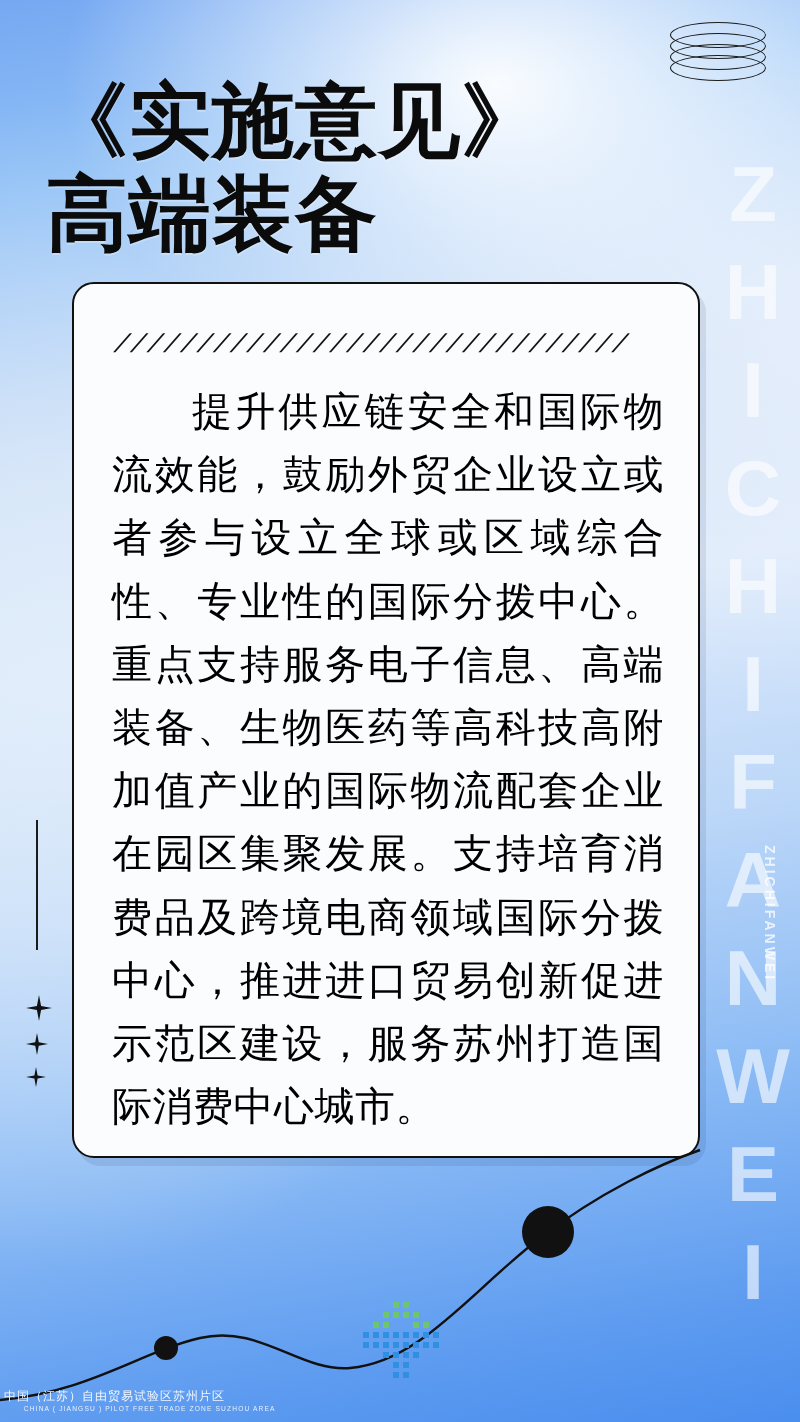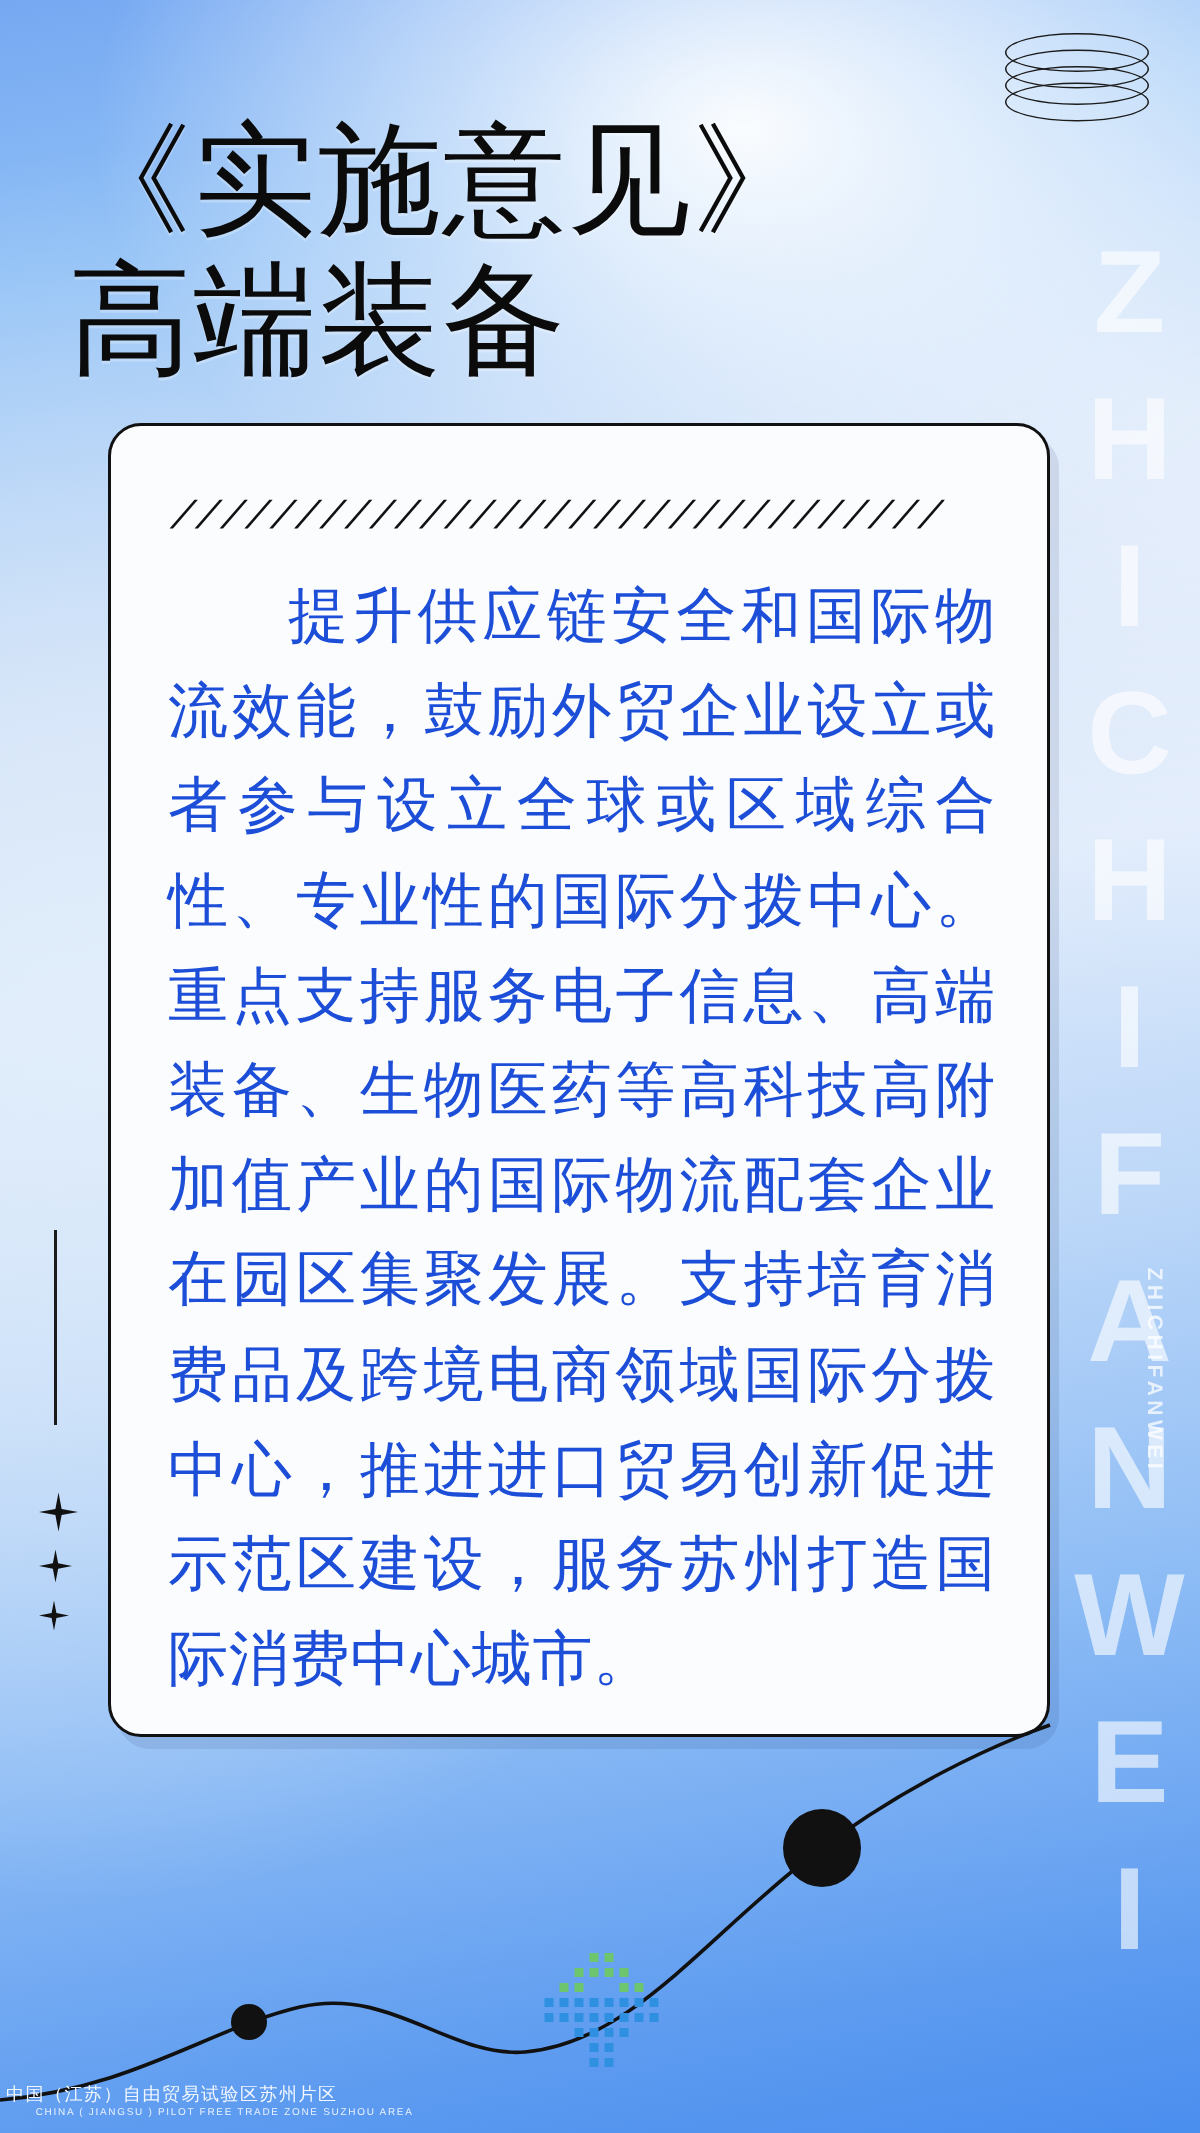--- a/index.html
+++ b/index.html
@@ -69,21 +69,21 @@
     text-orientation: mixed;
     white-space: nowrap;
   }
 
   
   .headline {
     position: absolute;
     top: 78px;
     left: 46px;
     color: #0b0b0b;
-    font-weight: 400;
+    font-weight: 700;
     line-height: 1.06;
     letter-spacing: 1px;
     text-shadow: 0 2px 0 rgba(255,255,255,0.25);
   }
   .headline .line1 {
     font-size: 82px;
     display: block;
     white-space: nowrap;
   }
   .headline .line2 {
@@ -121,21 +121,21 @@
     transform: skewX(-18deg);
     line-height: 26px;
   }
   .card-body {
     position: absolute;
     left: 38px;
     right: 34px;
     top: 96px;
     font-size: 40px;
     line-height: 1.58;
-    color: #1d4ed8;
+    color: #000000;
     text-align: justify;
     text-indent: 2em;
     letter-spacing: 0.5px;
   }
 
   
   .left-bar {
     position: absolute;
     left: 36px;
     top: 820px;

